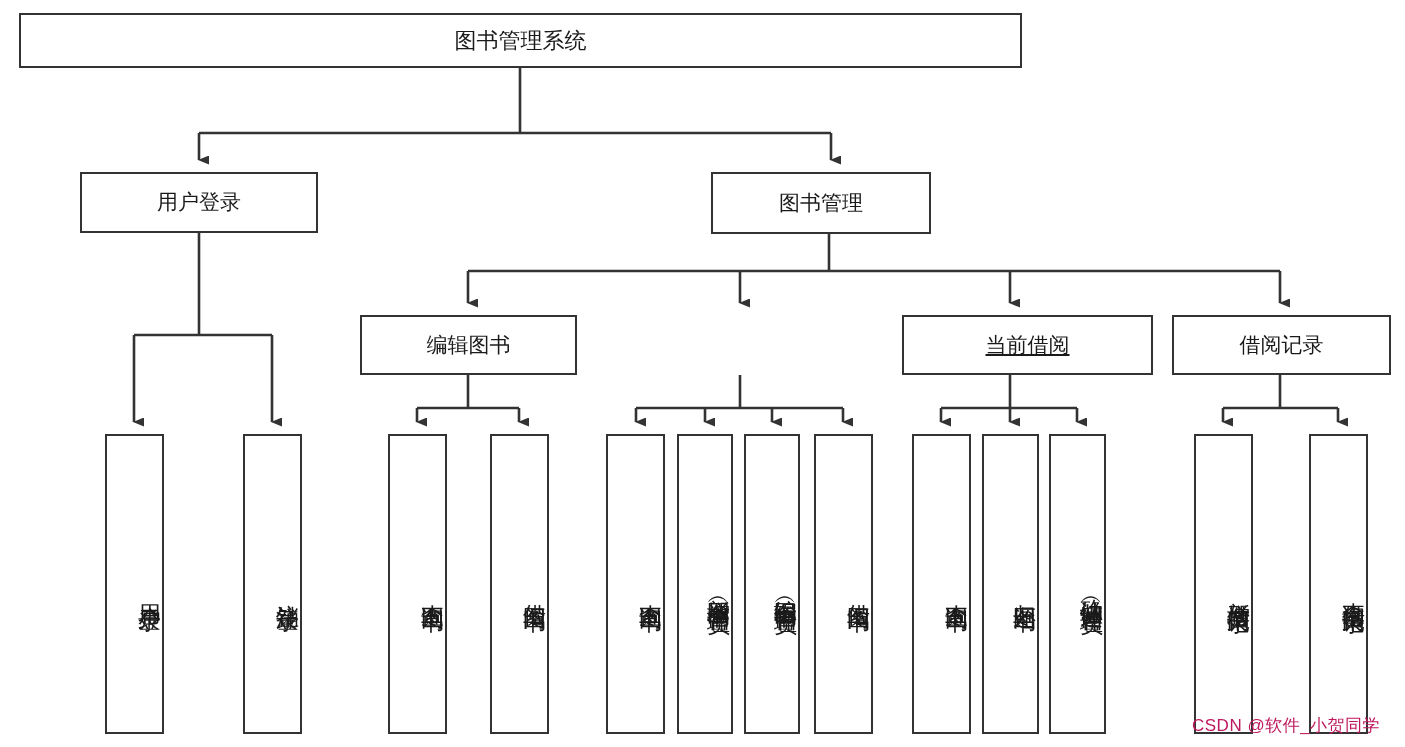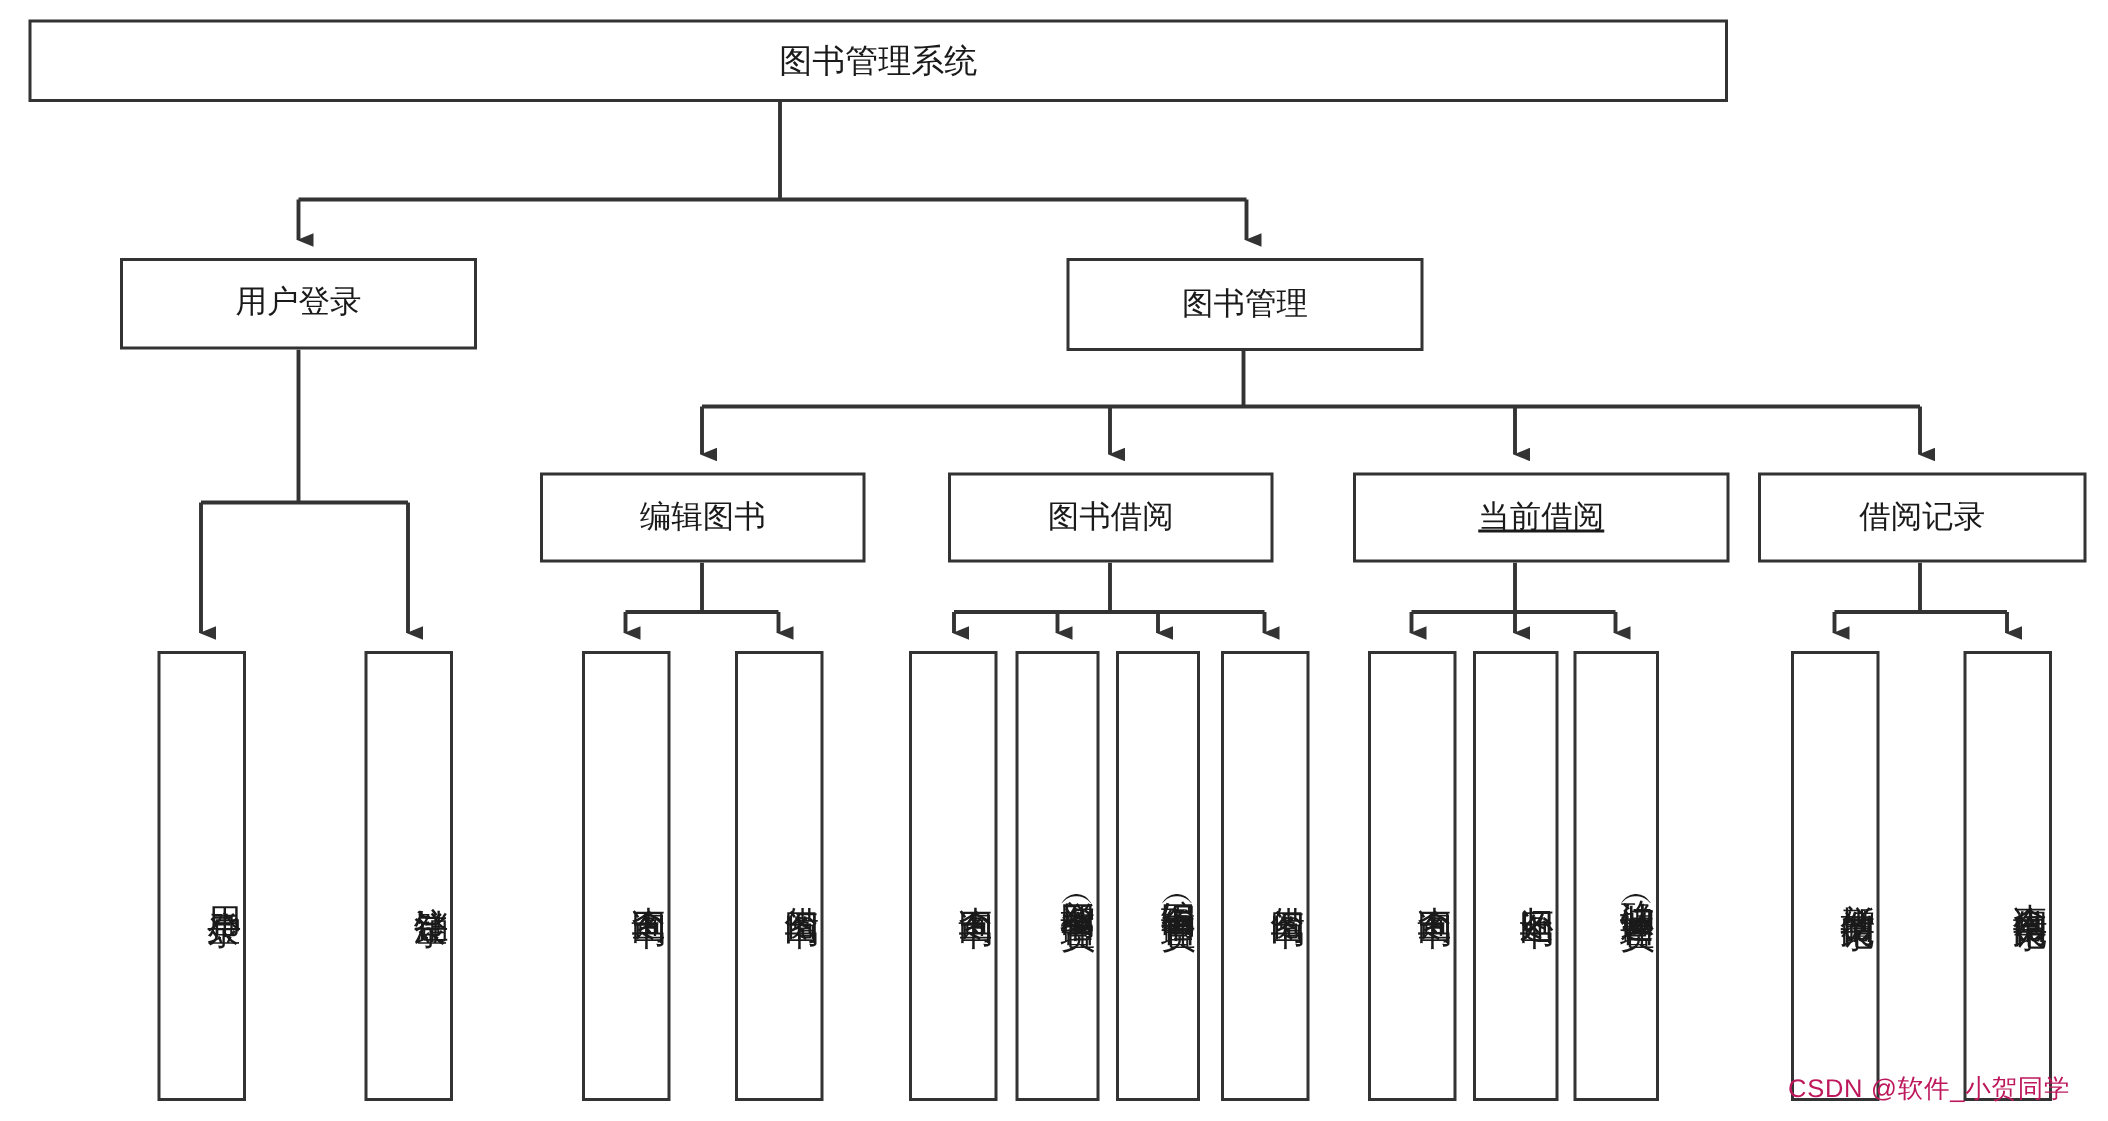--- a/index.html
+++ b/index.html
@@ -103,36 +103,33 @@
       <path d="M1010,408 L1010,422" marker-end="url(#arw)"></path>
       <path d="M1077,408 L1077,422" marker-end="url(#arw)"></path>
 
       <path d="M1280,375 L1280,408"></path>
       <path d="M1223,408 L1338,408"></path>
       <path d="M1223,408 L1223,422" marker-end="url(#arw)"></path>
       <path d="M1338,408 L1338,422" marker-end="url(#arw)"></path>
     </g>
   </svg>
 
-  <div class="node root h-node" style="left:19px;top:13px;width:1133px;height:55px;">
+  <div class="node root h-node" style="left:19px;top:13px;width:1003px;height:55px;">
     <span class="lbl">图书管理系统</span>
   </div>
 
   <div class="node h-node" style="left:80px;top:172px;width:238px;height:61px;">
     <span class="lbl">用户登录</span>
   </div>
-  <div class="node h-node" style="left:711px;top:172px;width:238px;height:62px;">
+  <div class="node h-node" style="left:711px;top:172px;width:220px;height:62px;">
     <span class="lbl">图书管理</span>
   </div>
 
   <div class="node h-node" style="left:360px;top:315px;width:217px;height:60px;">
     <span class="lbl">编辑图书</span>
-  </div>
-  <div class="node h-node" style="left:632px;top:315px;width:217px;height:60px;">
-    <span class="lbl">图书借阅</span>
   </div>
   <div class="node h-node" style="left:902px;top:315px;width:251px;height:60px;text-decoration:underline;">
     <span class="lbl">当前借阅</span>
   </div>
   <div class="node h-node" style="left:1172px;top:315px;width:219px;height:60px;">
     <span class="lbl">借阅记录</span>
   </div>
 
   <div class="node v-node" style="left:105px;top:434px;width:59px;height:300px;">
     <span class="lbl">用户登录</span>

